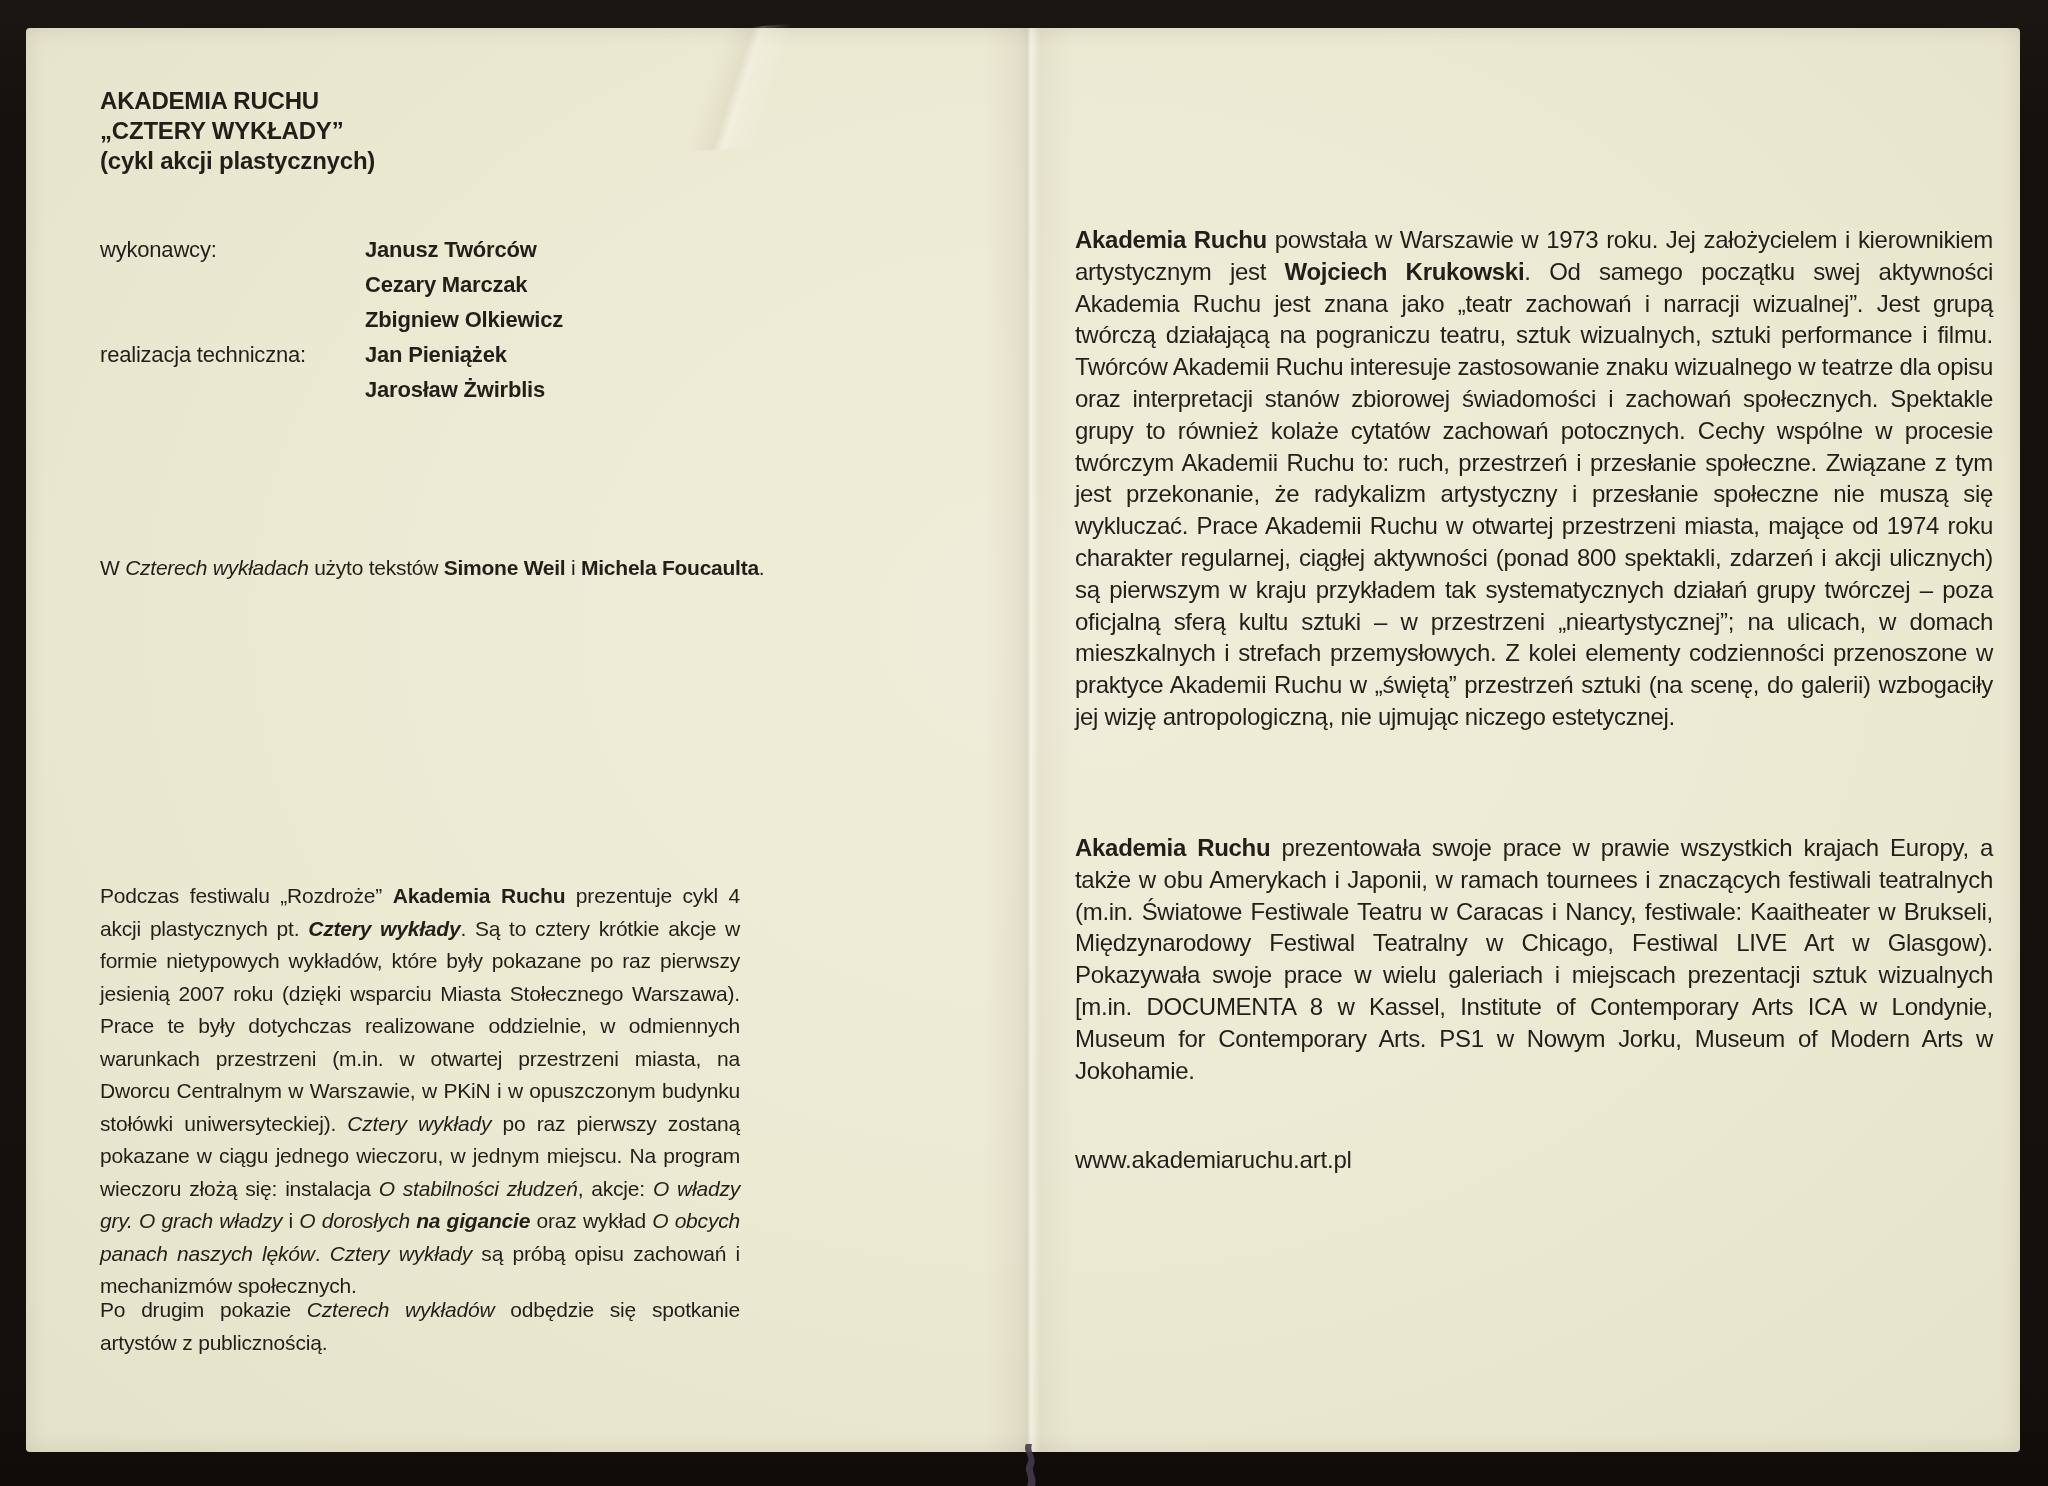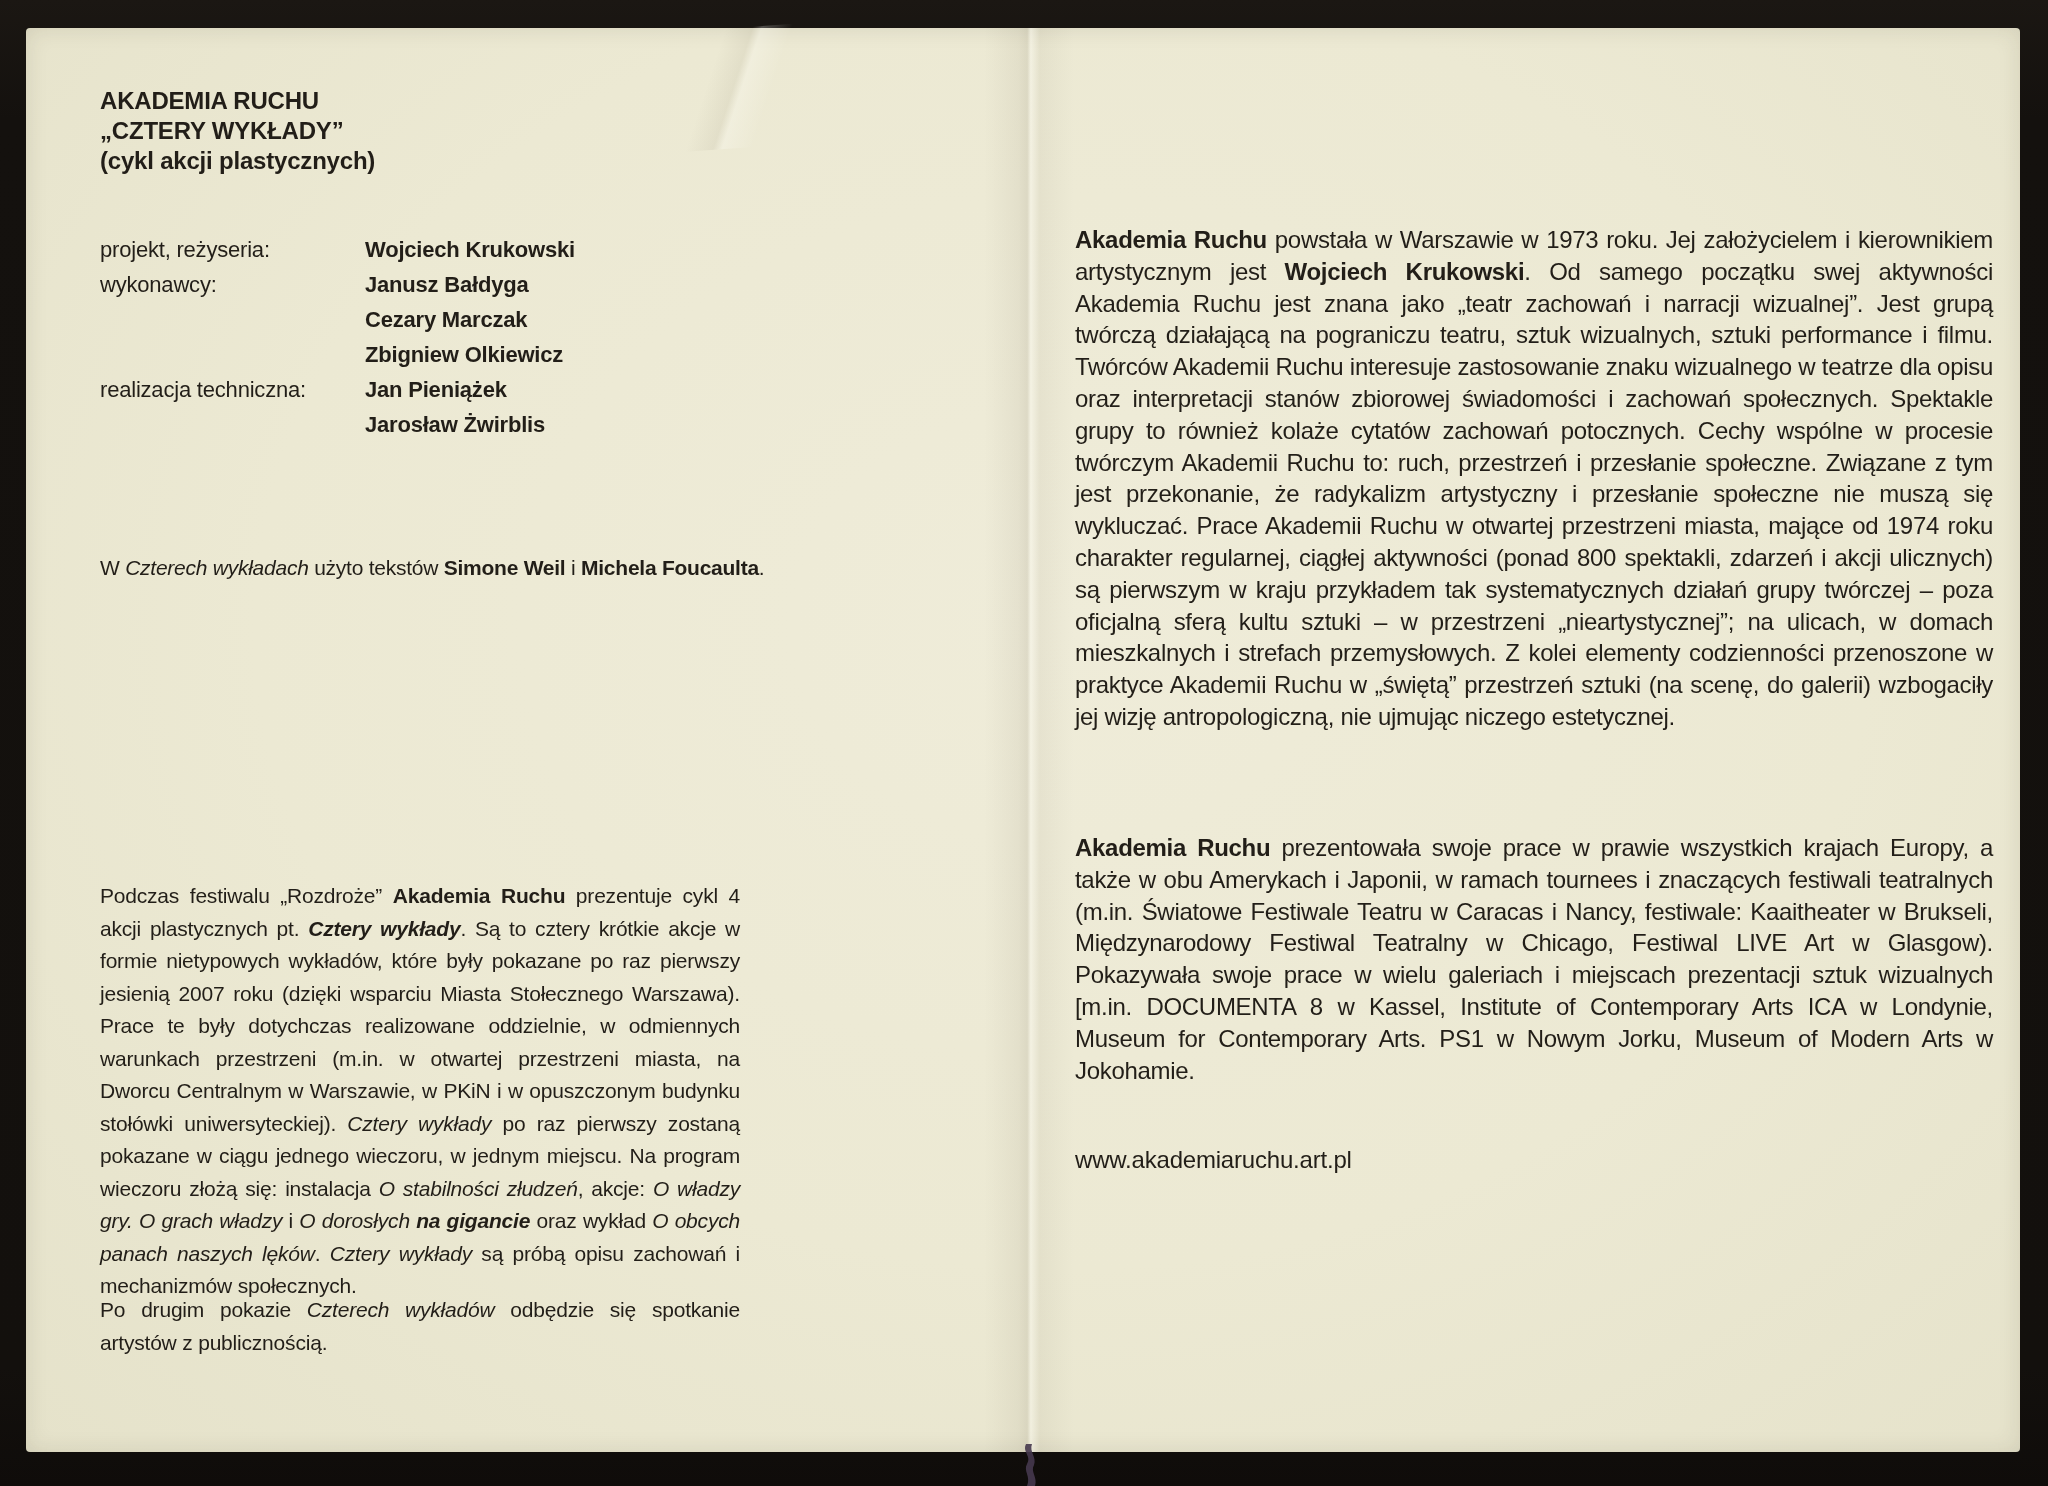--- a/index.html
+++ b/index.html
@@ -69,26 +69,22 @@
 
     <div class="page">
       <header class="title-block">
         <div>AKADEMIA RUCHU</div>
         <div>„CZTERY WYKŁADY”</div>
         <div>(cykl akcji plastycznych)</div>
       </header>
 
       <div class="credits">
           <div class="credit-row">
-            <span class="credit-label">projekt, reżyseria:</span>
-            <span class="credit-value">Wojciech Krukowski</span>
-          </div>
-          <div class="credit-row">
             <span class="credit-label">wykonawcy:</span>
-            <span class="credit-value">Janusz Bałdyga</span>
+            <span class="credit-value">Janusz Twórców</span>
           </div>
           <div class="credit-row">
             <span class="credit-label"></span>
             <span class="credit-value">Cezary Marczak</span>
           </div>
           <div class="credit-row">
             <span class="credit-label"></span>
             <span class="credit-value">Zbigniew Olkiewicz</span>
           </div>
           <div class="credit-row">

